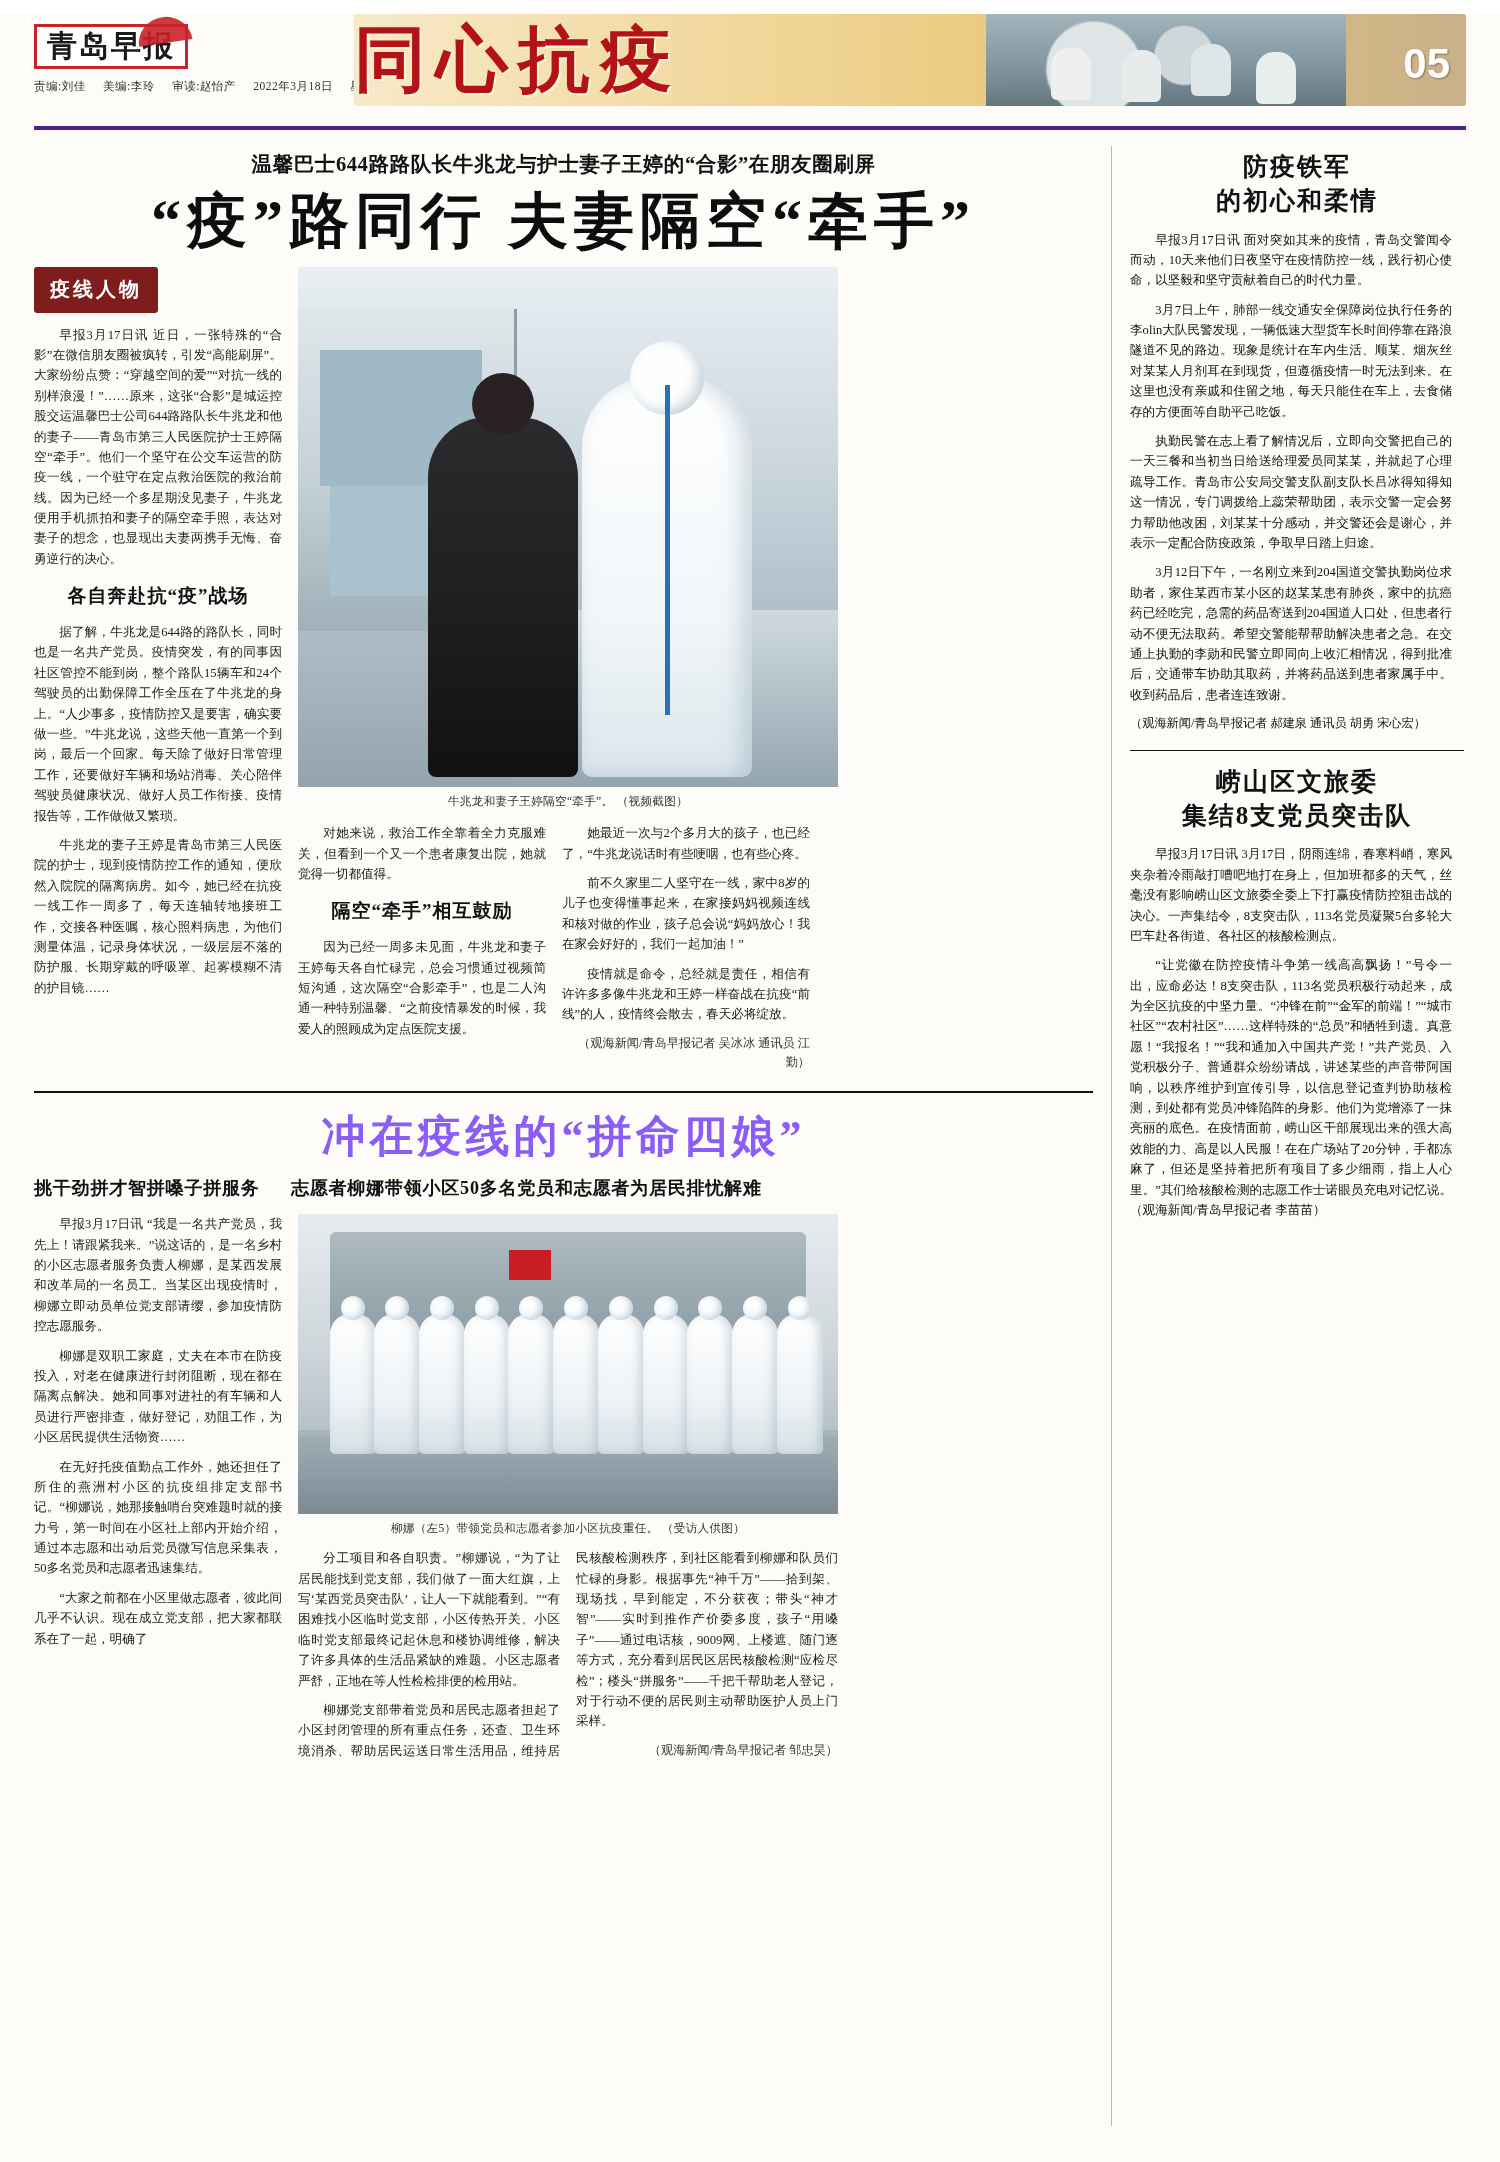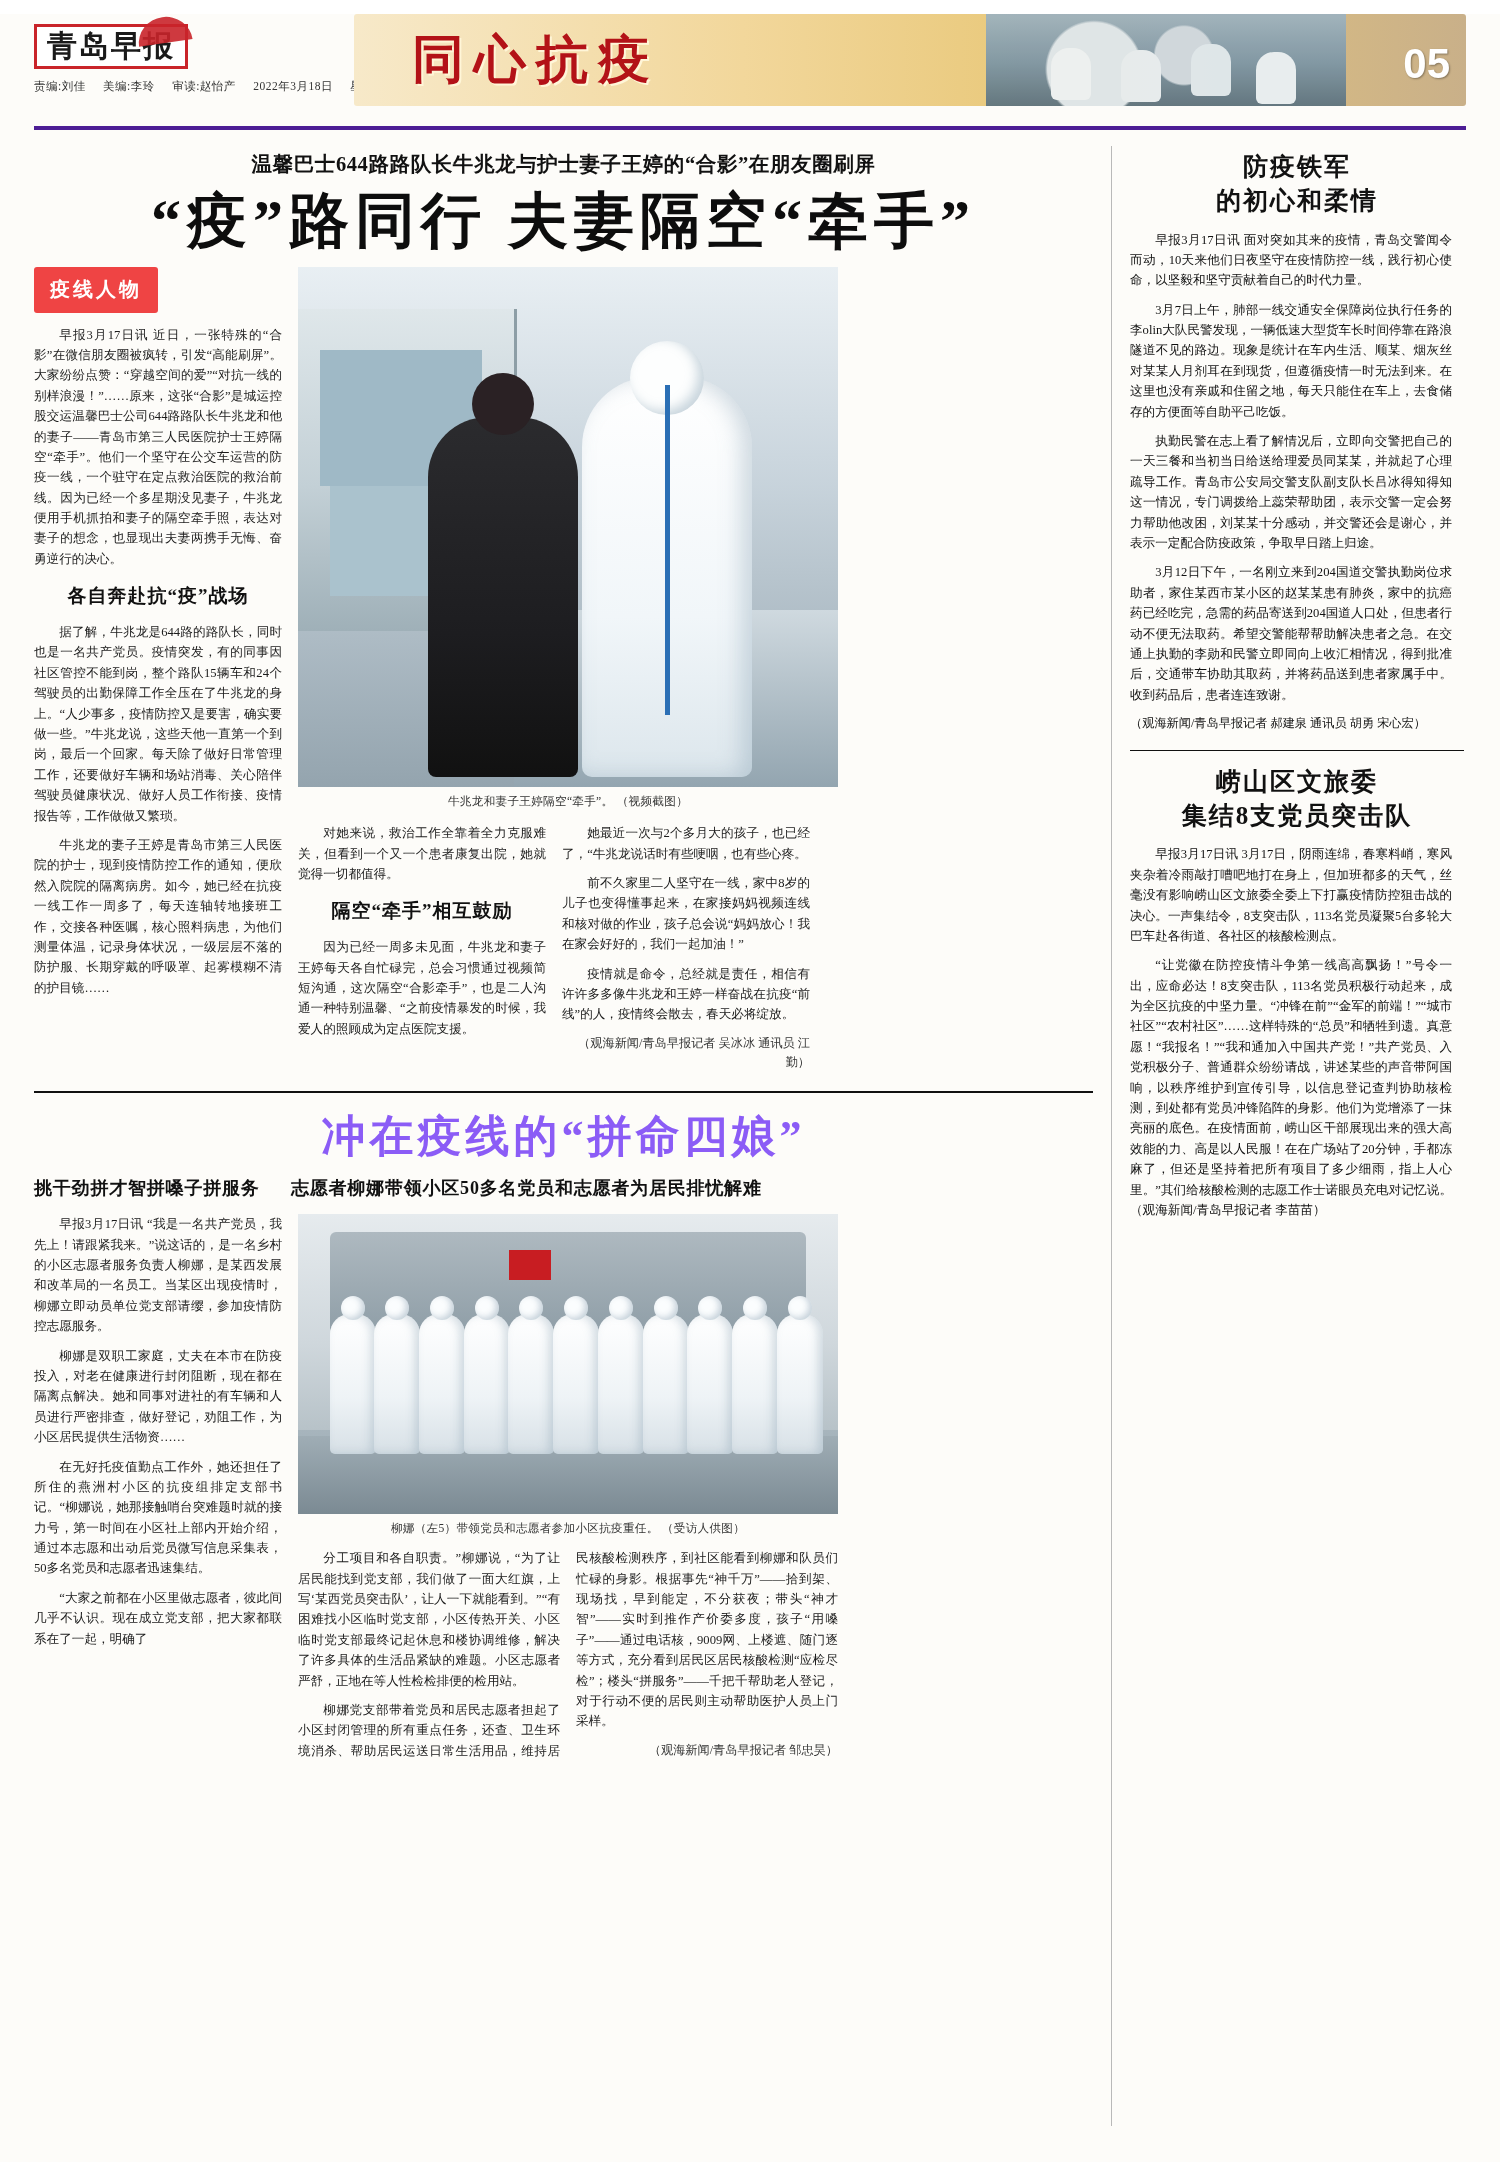--- a/index.html
+++ b/index.html
@@ -102,23 +102,22 @@
     left: 18%;
     bottom: 6px;
     width: 40px; height: 52px;
     background: #eef3f6;
     border-radius: 18px 18px 6px 6px;
     box-shadow: 70px 2px 0 #e7eef2, 140px -4px 0 #dfe8ee, 205px 4px 0 #e9f0f4;
   }
   .banner-title {
     position: relative;
     z-index: 3;
-    margin-left: 58px;
     font-family: "Liberation Serif", serif;
-    font-size: 52px;
+    font-size: 72px;
     font-weight: bold;
     color: #b31217;
     letter-spacing: 10px;
     text-shadow: 2px 2px 0 #fff6d8;
   }
   .page-number {
     position: absolute;
     right: 16px;
     top: 26px;
     z-index: 4;
@@ -174,21 +173,21 @@
   .art-col {
     width: 248px;
     font-size: 12.6px;
     line-height: 1.62;
     text-align: justify;
     color: #1b1b1b;
   }
   .art-col p { margin: 0 0 9px 0; text-indent: 2em; }
   .tag {
     display: inline-block;
-    background: #ef4444;
+    background: #7f1d1d;
     color: #fff;
     font-size: 20px;
     font-weight: bold;
     letter-spacing: 3px;
     padding: 6px 16px 7px 16px;
     border-radius: 3px;
     margin-bottom: 12px;
   }
   .subhead {
     text-align: center;

